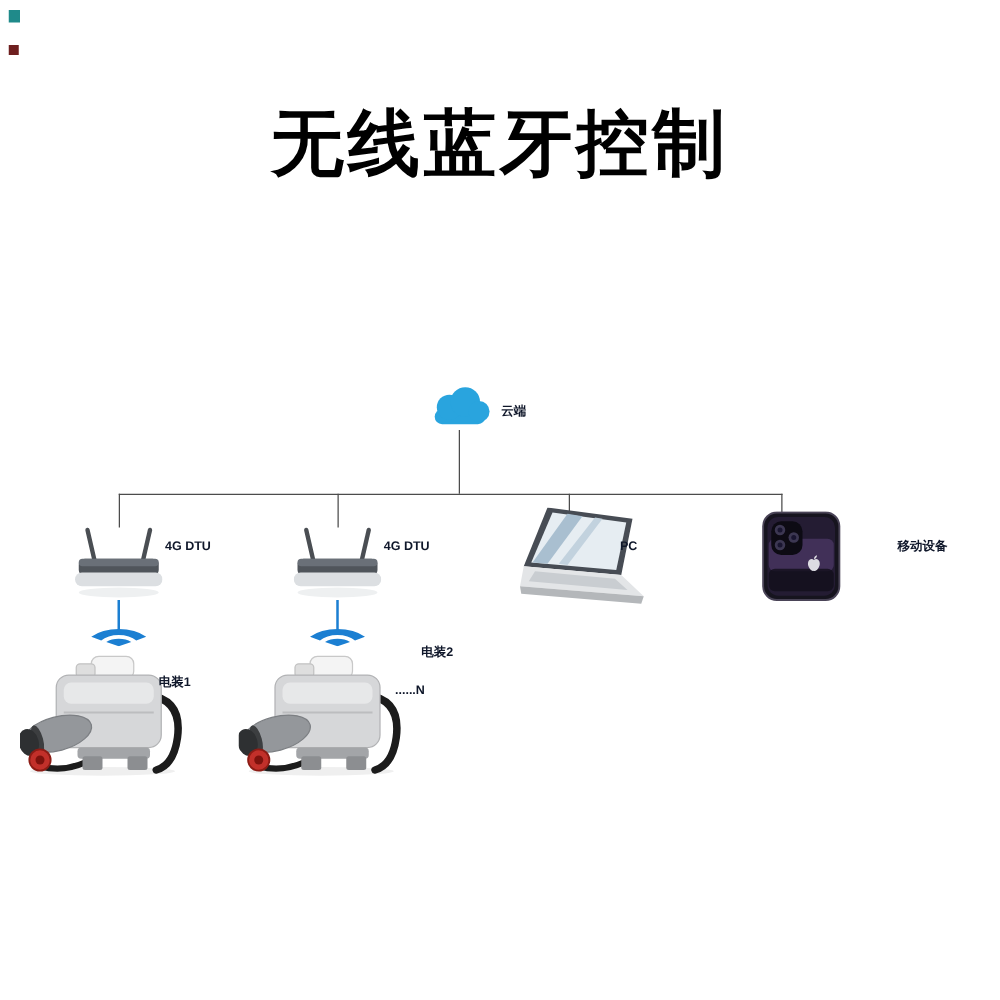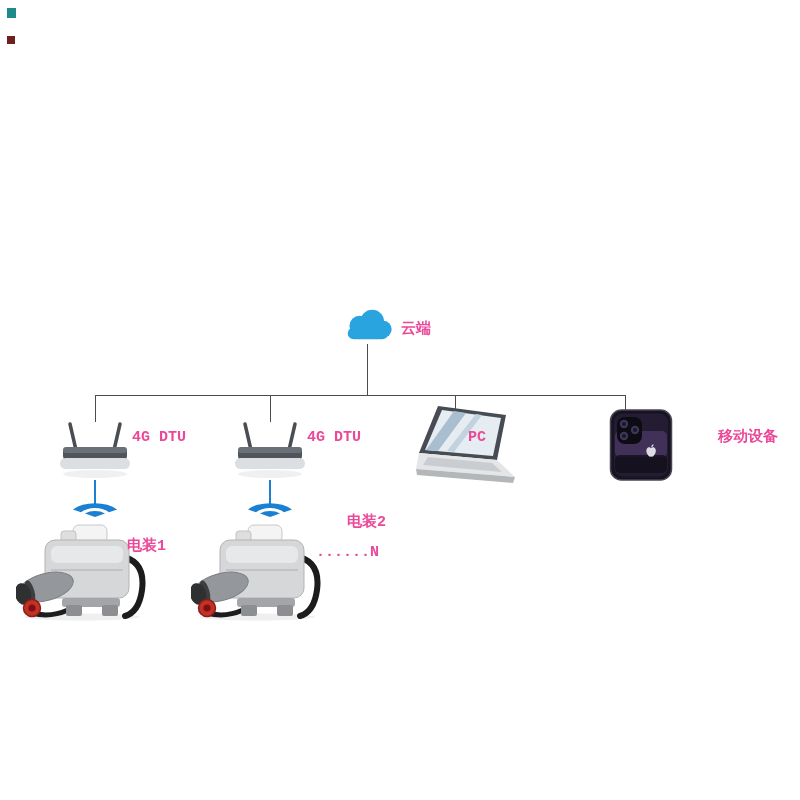--- a/index.html
+++ b/index.html
@@ -1,34 +1,35 @@
 <!DOCTYPE html>
 <html><head>
 <meta charset="utf-8">
 <style>
   html,body{margin:0;padding:0;background:#fff;}
   .canvas{position:relative;width:800px;height:800px;background:#fff;overflow:hidden;
           font-family:"Liberation Sans","DejaVu Sans",sans-serif;color:#111;}
   .abs{position:absolute;}
   .title{position:absolute;left:0;top:76px;width:800px;text-align:center;
          font-size:58px;font-weight:700;letter-spacing:3px;color:#000;}
-  .label{position:absolute;font-size:15px;font-weight:600;white-space:nowrap;color:#ec4899;line-height:18px;font-family:Liberation Mono, monospace;}
+  .label{position:absolute;font-size:10px;font-weight:600;white-space:nowrap;color:#0f172a;line-height:18px;}
   .line{position:absolute;background:#4c4c4c;}
   .blueline{position:absolute;background:#1b7fd2;}
   svg{display:block;}
   .artifact{position:absolute;}
 </style>
 </head>
 <body>
 
 <div class="canvas">
 
   <div class="artifact" style="left:7px;top:8px;width:9px;height:10px;background:#1f8a8a;"></div>
   <div class="artifact" style="left:7px;top:36px;width:8px;height:8px;background:#6e1f1f;"></div>
 
+  <div class="title">无线蓝牙控制</div>
 
   <div class="abs" style="left:341px;top:305px;">
     <svg width="54" height="40" viewBox="0 0 64 46">
       <rect x="8" y="26" width="48" height="14" rx="7" fill="#29a4de"></rect>
       <circle cx="22" cy="24" r="12" fill="#29a4de"></circle>
       <circle cx="37" cy="19" r="14" fill="#29a4de"></circle>
       <circle cx="50" cy="28" r="10" fill="#29a4de"></circle>
     </svg>
   </div>
   <div class="label" style="left:401px;top:321px;">云端</div>
@@ -68,21 +69,21 @@
     <svg width="108" height="84" viewBox="0 0 108 84">
       <polygon points="22,0 90,9 81,54 3,47" fill="#474c54"></polygon>
       <polygon points="26,4 85,12 77,50 9,44" fill="#e6edf2"></polygon>
       <polygon points="38,5 50,7 22,45 10,44" fill="#a9bfd0"></polygon>
       <polygon points="60,8 66,9 38,46 31,45" fill="#c2d2de"></polygon>
       <polygon points="3,47 81,54 99,71 0,63" fill="#e3e5e7"></polygon>
       <polygon points="12,51 76,57 86,66 7,59" fill="#c9cdd1"></polygon>
       <polygon points="0,63 99,71 97,77 1,69" fill="#b4b7ba"></polygon>
     </svg>
   </div>
-  <div class="label" style="left:468px;top:429px;">PC</div>
+  <div class="label" style="left:496px;top:429px;">PC</div>
 
   <div class="abs" style="left:609px;top:409px;">
     <svg width="64" height="72" viewBox="0 0 64 72">
       <rect x="1.5" y="1" width="61" height="70" rx="11" fill="#16141e" stroke="#4a4457" stroke-width="1.5"></rect>
       <rect x="5" y="4.5" width="54" height="63" rx="8.5" fill="#241c33"></rect>
       <rect x="6" y="22" width="52" height="26" rx="5" fill="#4b3766" opacity="0.75"></rect>
       <rect x="6" y="46" width="52" height="18" rx="5" fill="#120f1a" opacity="0.8"></rect>
       <rect x="8" y="8" width="25" height="27" rx="8" fill="#0d0b14"></rect>
       <circle cx="15" cy="15" r="4.2" fill="#3c3752"></circle>
         <circle cx="15" cy="15" r="2" fill="#191530"></circle>
@@ -146,16 +147,16 @@
       <ellipse cx="30" cy="63" rx="28" ry="13.5" transform="rotate(-15 30 63)" fill="#94979b" stroke="#7c7f83"></ellipse>
       <ellipse cx="14" cy="68" rx="4.5" ry="12" transform="rotate(-15 14 68)" fill="#3c3e40"></ellipse>
       <ellipse cx="7" cy="70" rx="8" ry="11" transform="rotate(-15 7 70)" fill="#2e3032"></ellipse>
       <circle cx="16" cy="84" r="8.5" fill="#c2302a" stroke="#8c1c15" stroke-width="1.5"></circle>
       <circle cx="16" cy="84" r="3.6" fill="#7d120d"></circle>
       <rect x="46" y="74" width="58" height="9" rx="3" fill="#a3a5a8"></rect>
       <rect x="50" y="81" width="16" height="11" rx="2" fill="#8c8e91"></rect>
       <rect x="86" y="81" width="16" height="11" rx="2" fill="#8c8e91"></rect>
     </svg>
   </div>
-  <div class="label" style="left:314px;top:514px;padding-left:33px;">电装2</div>
+  <div class="label" style="left:304px;top:514px;padding-left:33px;">电装2</div>
   <div class="label" style="left:316px;top:544px;">......N</div>
 
 </div>
 
 </body></html>

